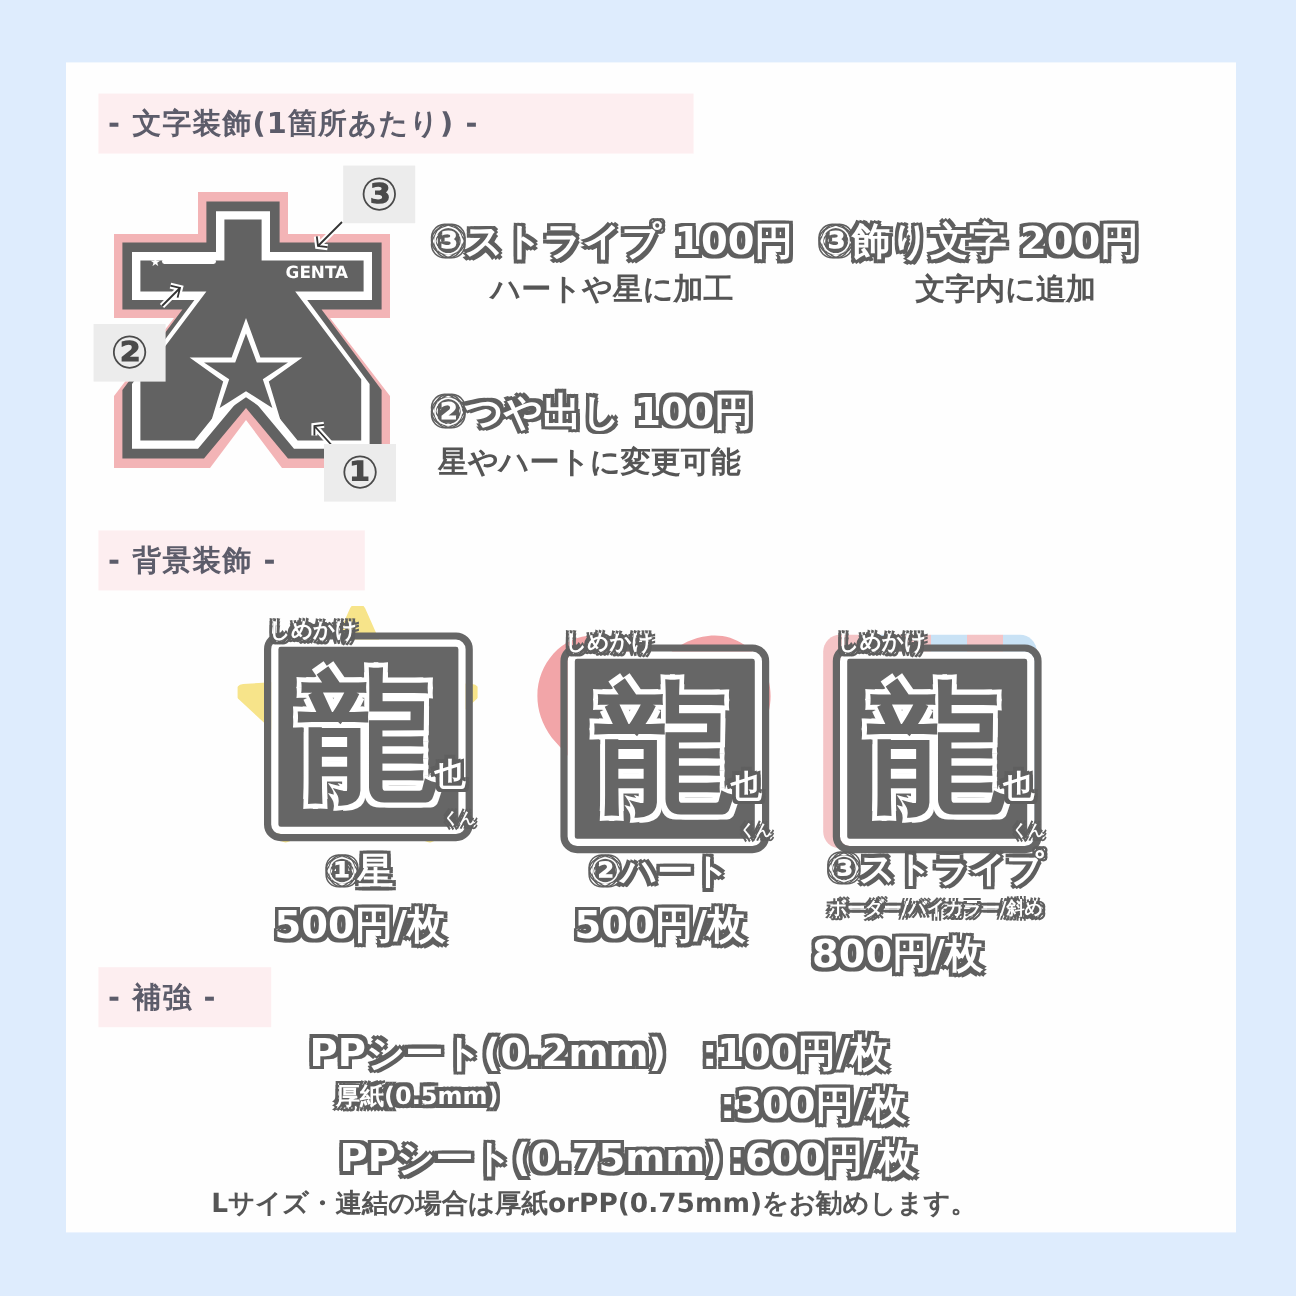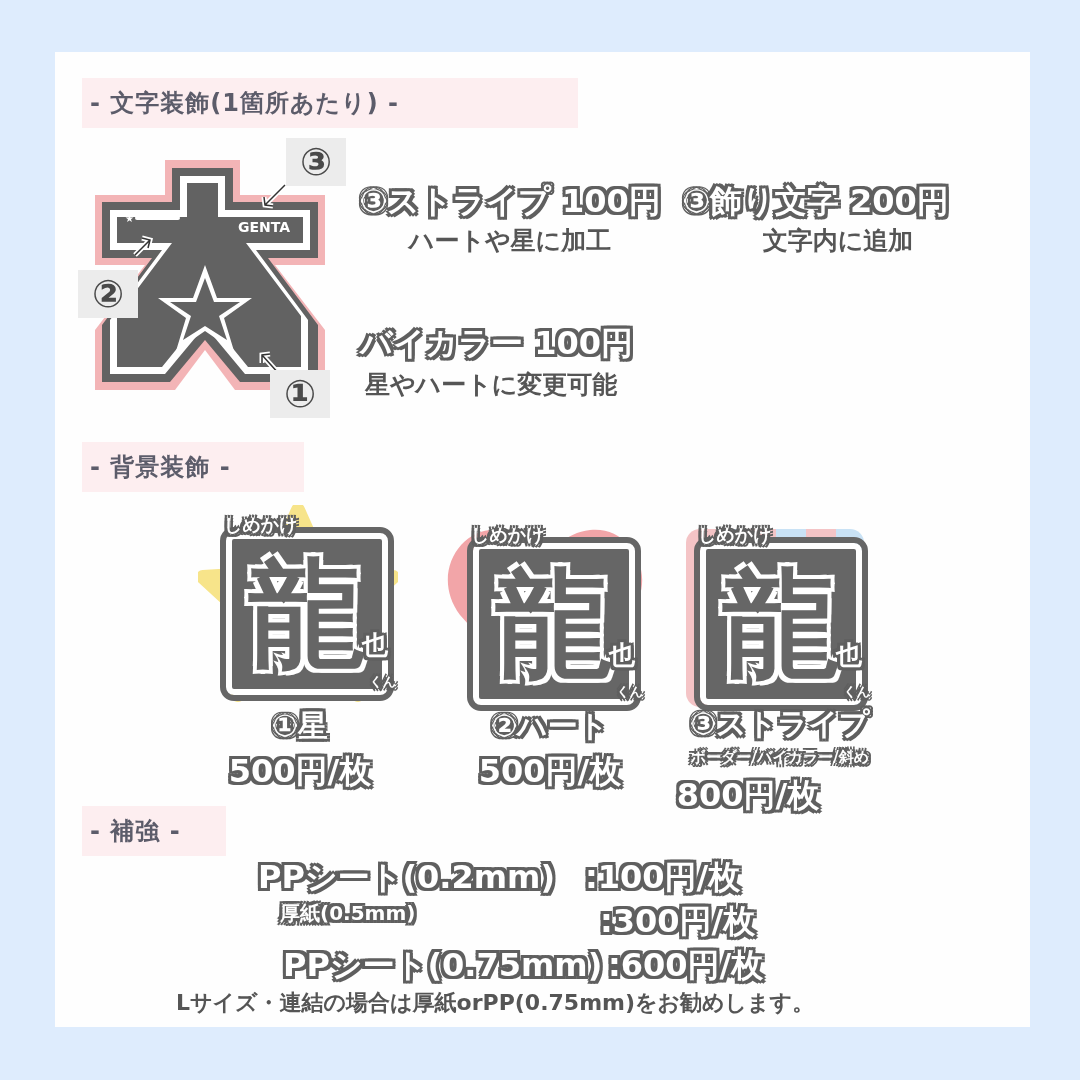--- a/index.html
+++ b/index.html
@@ -67,21 +67,21 @@
 <div class="abs outlined" style="left:360px; top:180px; font-size:32px;">③ストライプ 100円</div>
 <div class="abs plain center" style="left:360px; top:226px; width:300px; font-size:25px; line-height:30px;">
   <div>ハートや星に加工</div>
 </div>
 
 <div class="abs outlined" style="left:683px; top:180px; font-size:32px;">③飾り文字 200円</div>
 <div class="abs plain center" style="left:683px; top:226px; width:310px; font-size:25px; line-height:30px;">
   <div>文字内に追加</div>
 </div>
 
-<div class="abs outlined" style="left:360px; top:322px; font-size:32px;">バイカラー 100円</div>
+<div class="abs outlined" style="left:360px; top:322px; font-size:32px;">②つや出し 100円</div>
 <div class="abs plain" style="left:365px; top:368px; font-size:25px;">星やハートに変更可能</div>
 
 <div class="sec-title" style="left:82px; top:442px; width:206px;">- 背景装飾 -</div>
 
 <div class="sample" style="left:198px; top:505px;">
   <svg class="abs" width="200" height="200" viewBox="0 0 200 200" style="left:0;top:0;">
     <polygon points="100,5 128,68 195,72 145,118 160,190 100,155 40,190 55,118 5,72 72,68" fill="#f7e48a" stroke="#f7e48a" stroke-width="14" stroke-linejoin="round"></polygon>
   </svg>
   <div class="plate">
     <span class="kanji">龍</span>

